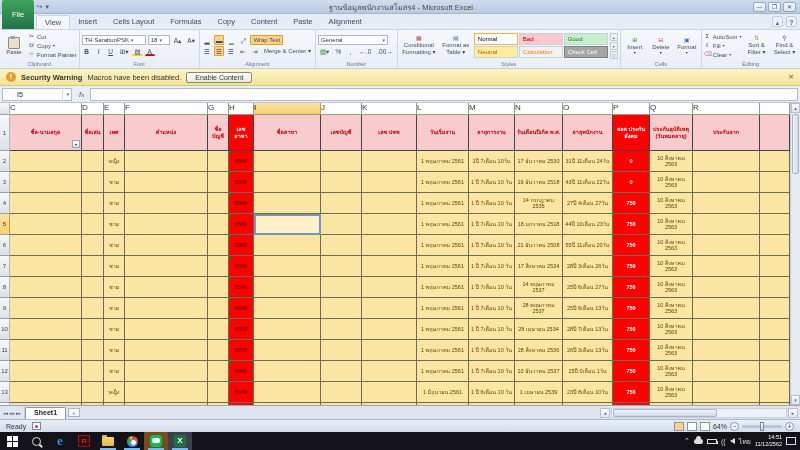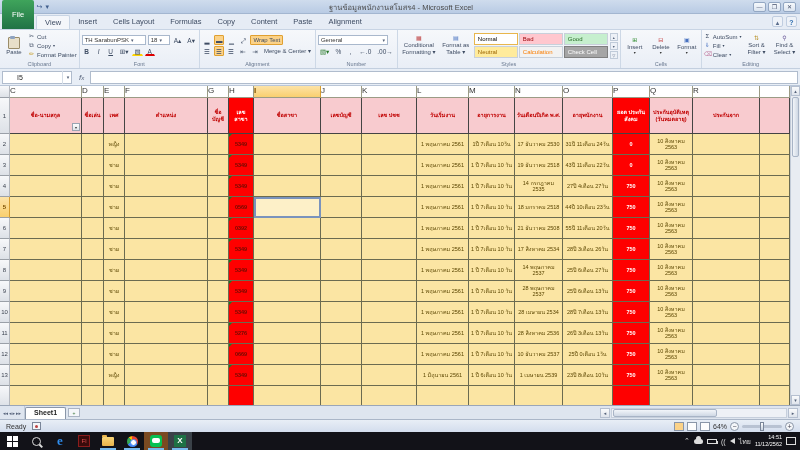--- a/index.html
+++ b/index.html
@@ -347,20 +347,27 @@
               <span style="font-size:4px;">▾</span>
             </div>
         </div>
         <div class="twoline" style="width:26px;"><span class="micon" style="color:#b8922a;">⇅</span><br><span>Sort &amp; Filter</span> ▾</div>
         <div class="twoline" style="width:26px;"><span class="micon" style="color:#6a5a9a;">⚲</span><br><span>Find &amp; Select</span> ▾</div>
       </div>
       <div class="glabel">Editing</div>
     </div>
   </div>
 
+  <div class="secbar">
+    <span class="warnicon">!</span>
+    <span class="sec-title">Security Warning</span>
+    <span class="sec-msg">Macros have been disabled.</span>
+    <button class="sec-btn">Enable Content</button>
+    <span class="sec-close">✕</span>
+  </div>
 
   <div class="formulabar">
     <div class="namebox">I5</div>
     <div class="namearr">▾</div>
     <span class="fx">f<span style="font-size:6px;">x</span></span>
     <div class="finput"></div>
   </div>
 
   <div class="gridwrap">
     <div class="grid" id="grid" style="grid-template-columns: 10px 72px 22px 21px 83px 21px 25px 67px 41px 55px 52px 46px 48px 50px 37px 43px 67px minmax(0px, 1fr); grid-auto-rows: 21px; grid-template-rows: 12px 36px;">

